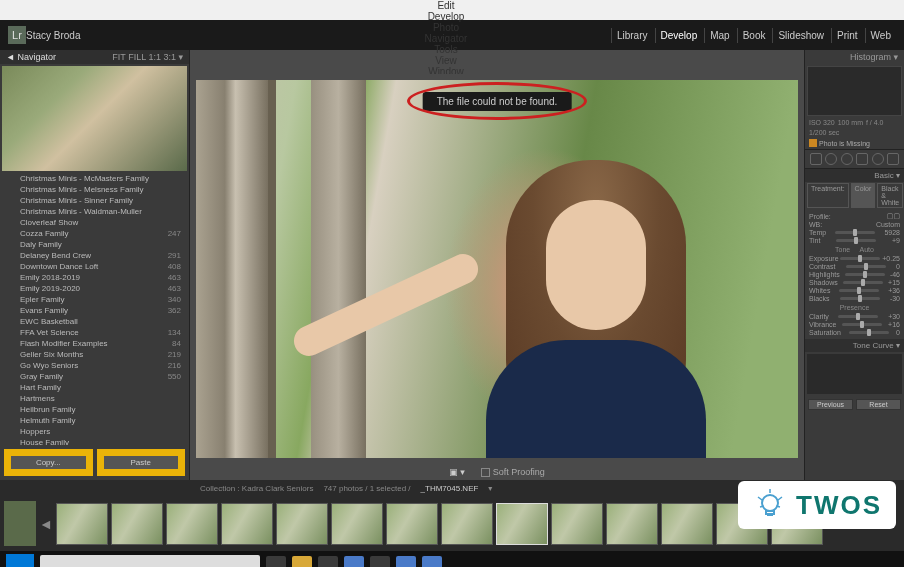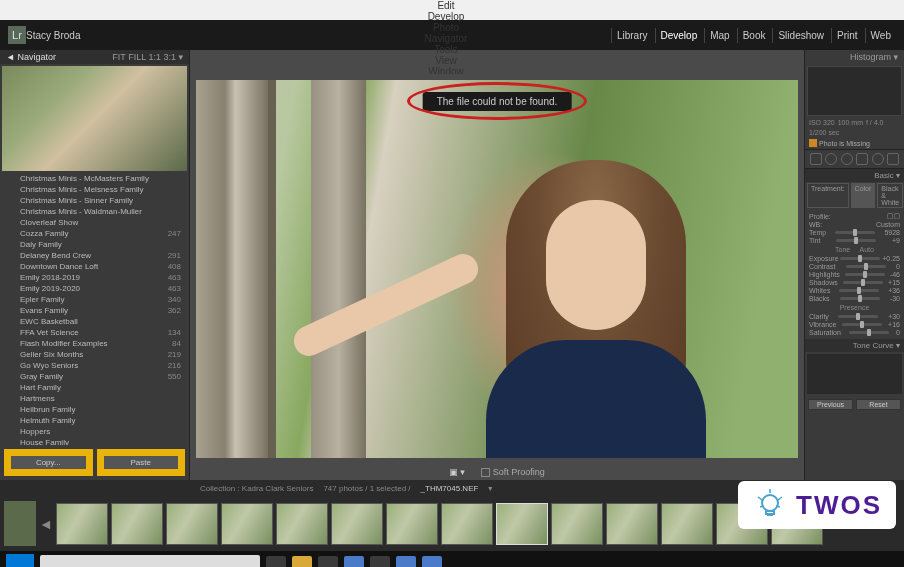--- a/index.html
+++ b/index.html
@@ -88,21 +88,21 @@
 .win-btn { width: 28px; height: 24px; background: #0078d7; }
 .search-box { width: 220px; height: 22px; background: #ddd; border-radius: 2px; }
 .tb-icon { width: 20px; height: 20px; background: #555; border-radius: 2px; }
 .tb-icon.yellow { background: #d8a838; }
 .tb-icon.blue { background: #4a7ac8; }
 .tb-icon.dark { background: #3a3a3a; }
 
 
 .watermark { position: absolute; bottom: 38px; right: 8px; background: #fff; padding: 6px 14px; display: flex; align-items: center; gap: 8px; border-radius: 6px; z-index: 100; }
 .wm-icon { width: 36px; height: 36px; display: flex; align-items: center; justify-content: center; font-size: 24px; color: #4aa0d0; }
-.wm-text { font-size: 26px; font-weight: 700; letter-spacing: 2px; color: #4c1d95; }
+.wm-text { font-size: 26px; font-weight: 700; letter-spacing: 2px; color: #0f766e; }
 </style>
 </head>
 <body>
 
 <div class="menubar">
   <span>Edit</span>
   <span>Develop</span>
   <span>Photo</span>
   <span>Navigator</span>
   <span>Tools</span>

